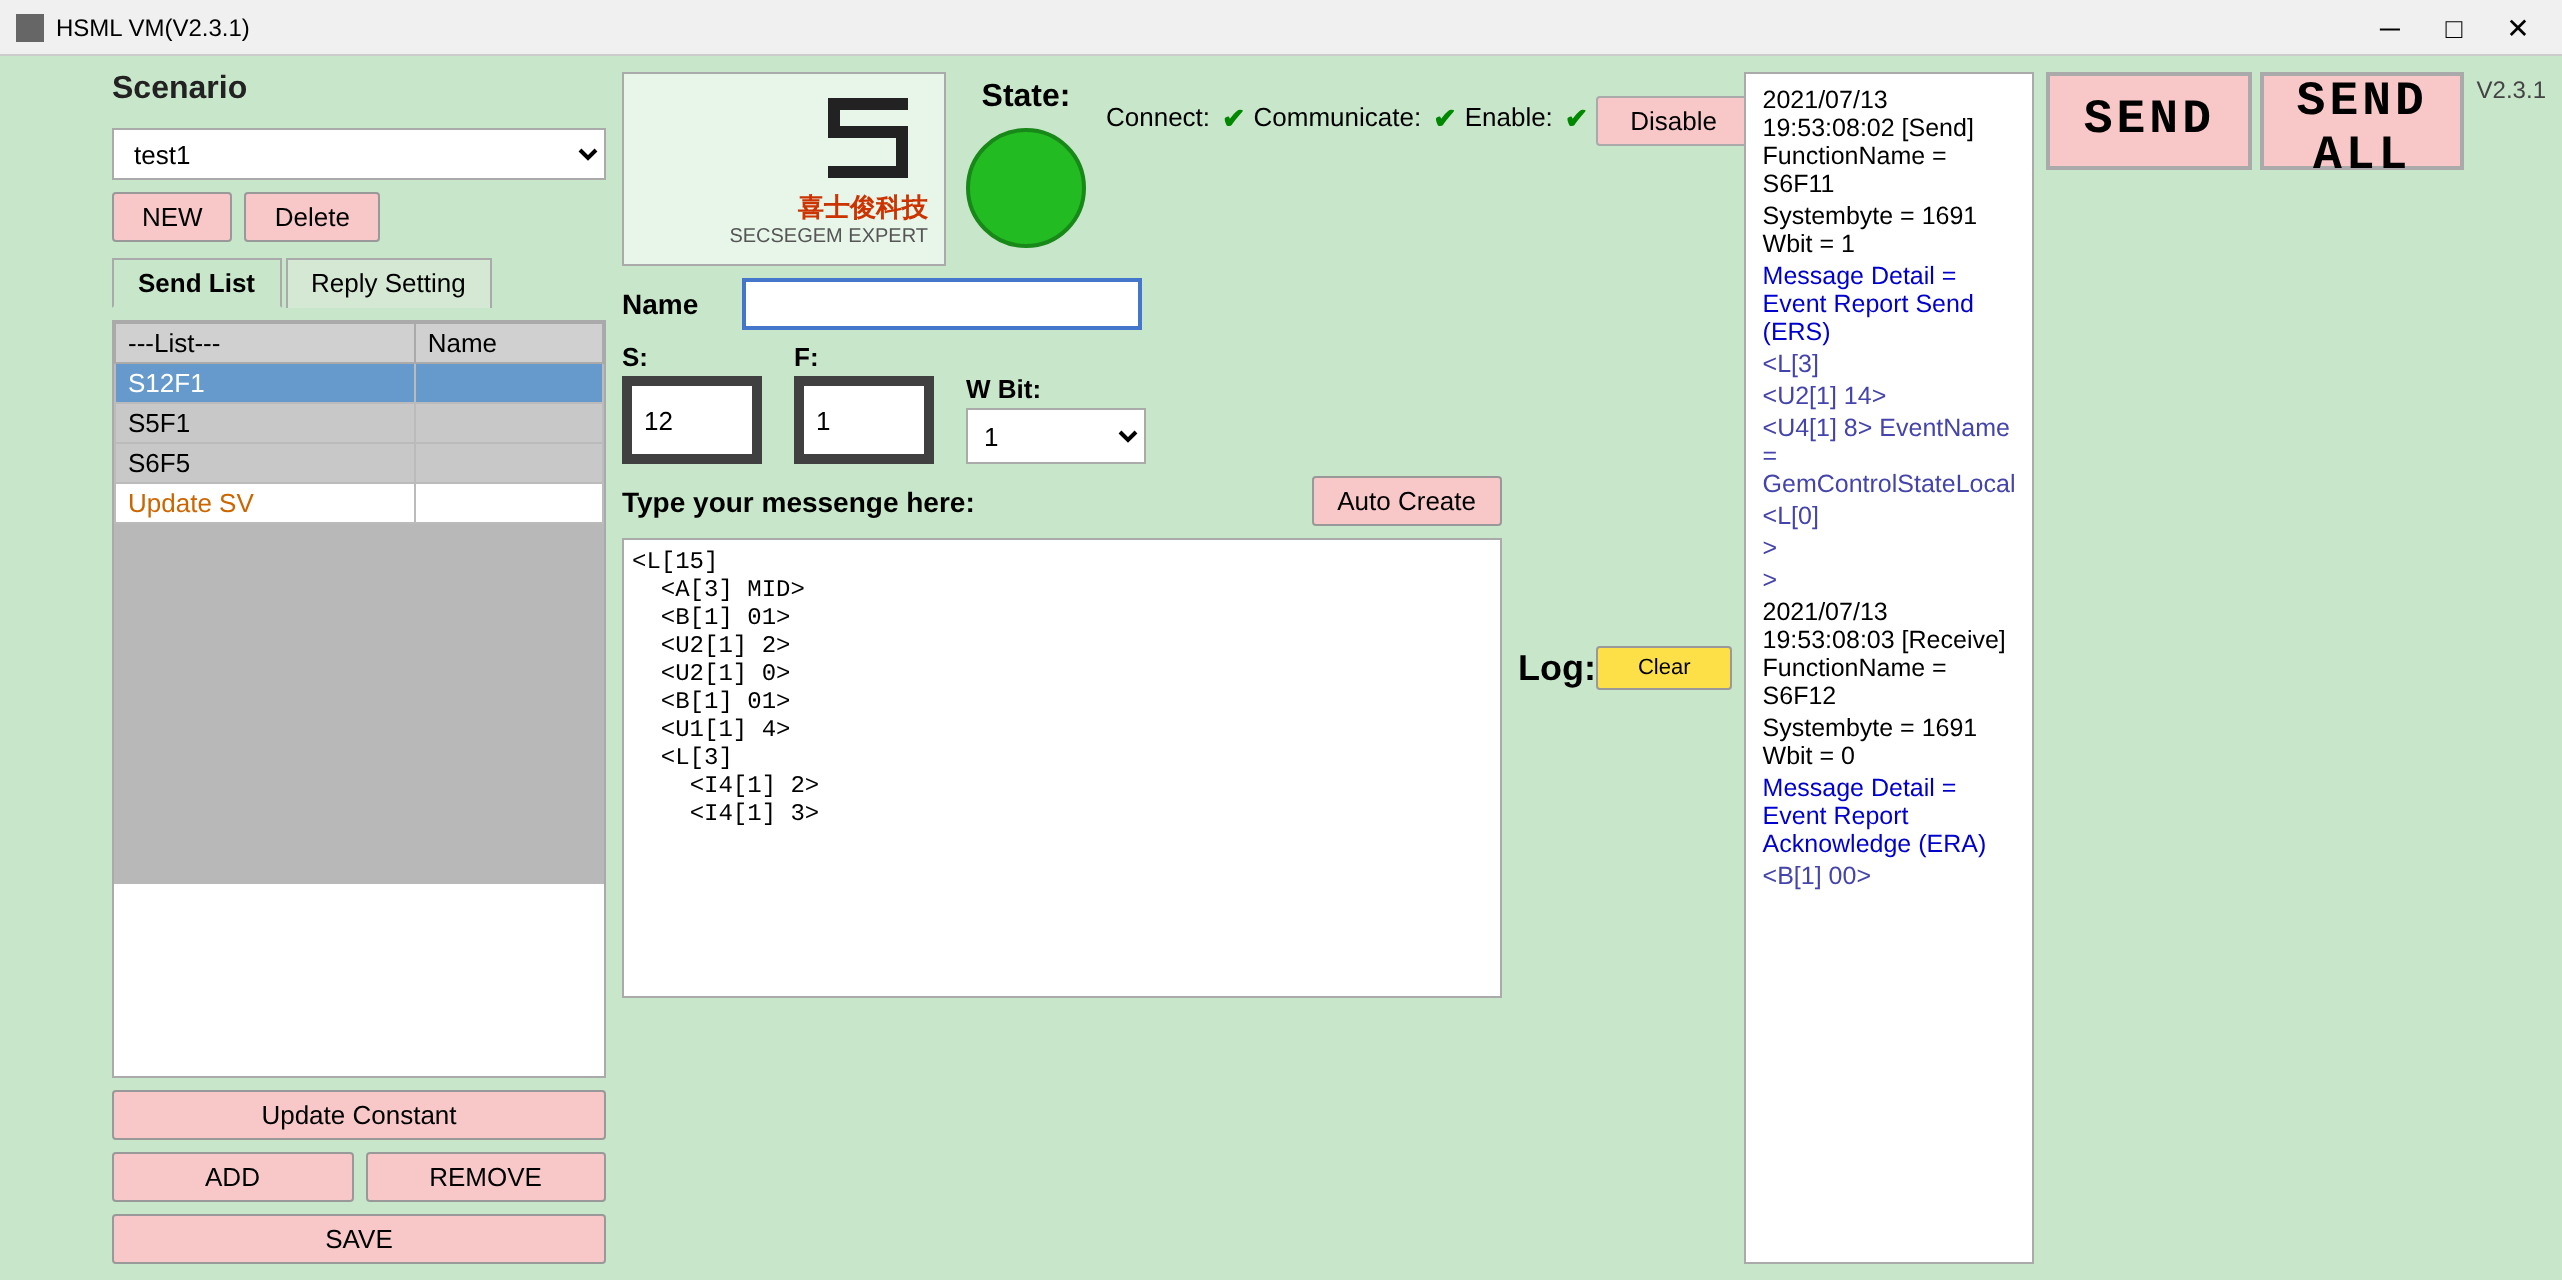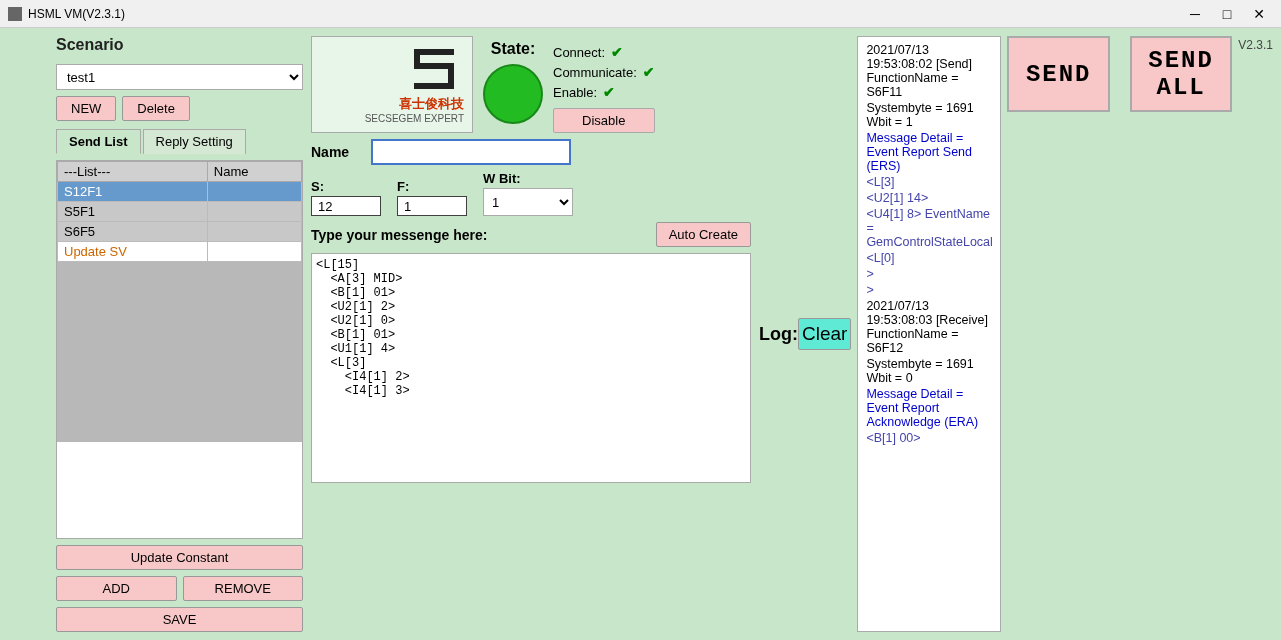--- a/index.html
+++ b/index.html
@@ -278,22 +278,22 @@
       display: flex;
       flex-direction: column;
       gap: 2px;
     }
     .field-label {
       font-size: 13px;
       font-weight: bold;
     }
     .field-input {
       width: 70px;
-      height: 20px;
-      border: 1px solid #404040;
+      height: 44px;
+      border: 5px solid #404040;
       padding: 2px 6px;
       font-size: 13px;
       background: white;
     }
     .field-select {
       width: 90px;
       height: 28px;
       border: 1px solid #aaa;
       padding: 2px 4px;
       font-size: 13px;
@@ -341,25 +341,25 @@
     .log-header {
       display: flex;
       align-items: center;
       justify-content: space-between;
     }
     .log-title {
       font-size: 18px;
       font-weight: bold;
     }
     .btn-clear {
-      background: #5eead4;
+      background: #fde047;
       border: 1px solid #999;
-      padding: 4px 3px;
-      cursor: pointer;
-      font-size: 19px;
+      padding: 4px 20px;
+      cursor: pointer;
+      font-size: 11px;
       border-radius: 2px;
       font-weight: normal;
     }
 
     .log-content {
       flex: 1;
       background: white;
       border: 1px solid #aaa;
       padding: 6px 8px;
       overflow-y: auto;
@@ -369,22 +369,22 @@
 
     .log-entry {
       margin-bottom: 2px;
     }
     .log-black { color: #000000; }
     .log-blue { color: #0000cc; }
     .log-indigo { color: #4444aa; }
 
     .send-buttons {
       display: flex;
-      gap: 20px;
-      height: 76px;
+      gap: 4px;
+      height: 49px;
     }
     .btn-send {
       flex: 1;
       background: #f8c8c8;
       border: 2px solid #aaa;
       font-size: 24px;
       font-weight: bold;
       cursor: pointer;
       font-family: 'Courier New', monospace;
       letter-spacing: 2px;
@@ -497,21 +497,21 @@
         </svg>
         <div class="company-name">喜士俊科技</div>
         <div class="company-sub">SECSEGEM EXPERT</div>
       </div>
 
       <div class="state-section">
         <div class="state-label">State:</div>
         <div class="state-circle"></div>
       </div>
 
-      <div style="display:flex; flex-direction:column; gap:4px; margin-top:8px;">
+      <div style="display:flex; gap:4px; margin-top:8px;">
         <div class="conn-item">
           <span>Connect:</span>
           <span class="checkmark">✔</span>
         </div>
         <div class="conn-item">
           <span>Communicate:</span>
           <span class="checkmark">✔</span>
         </div>
         <div class="conn-item">
           <span>Enable:</span>

